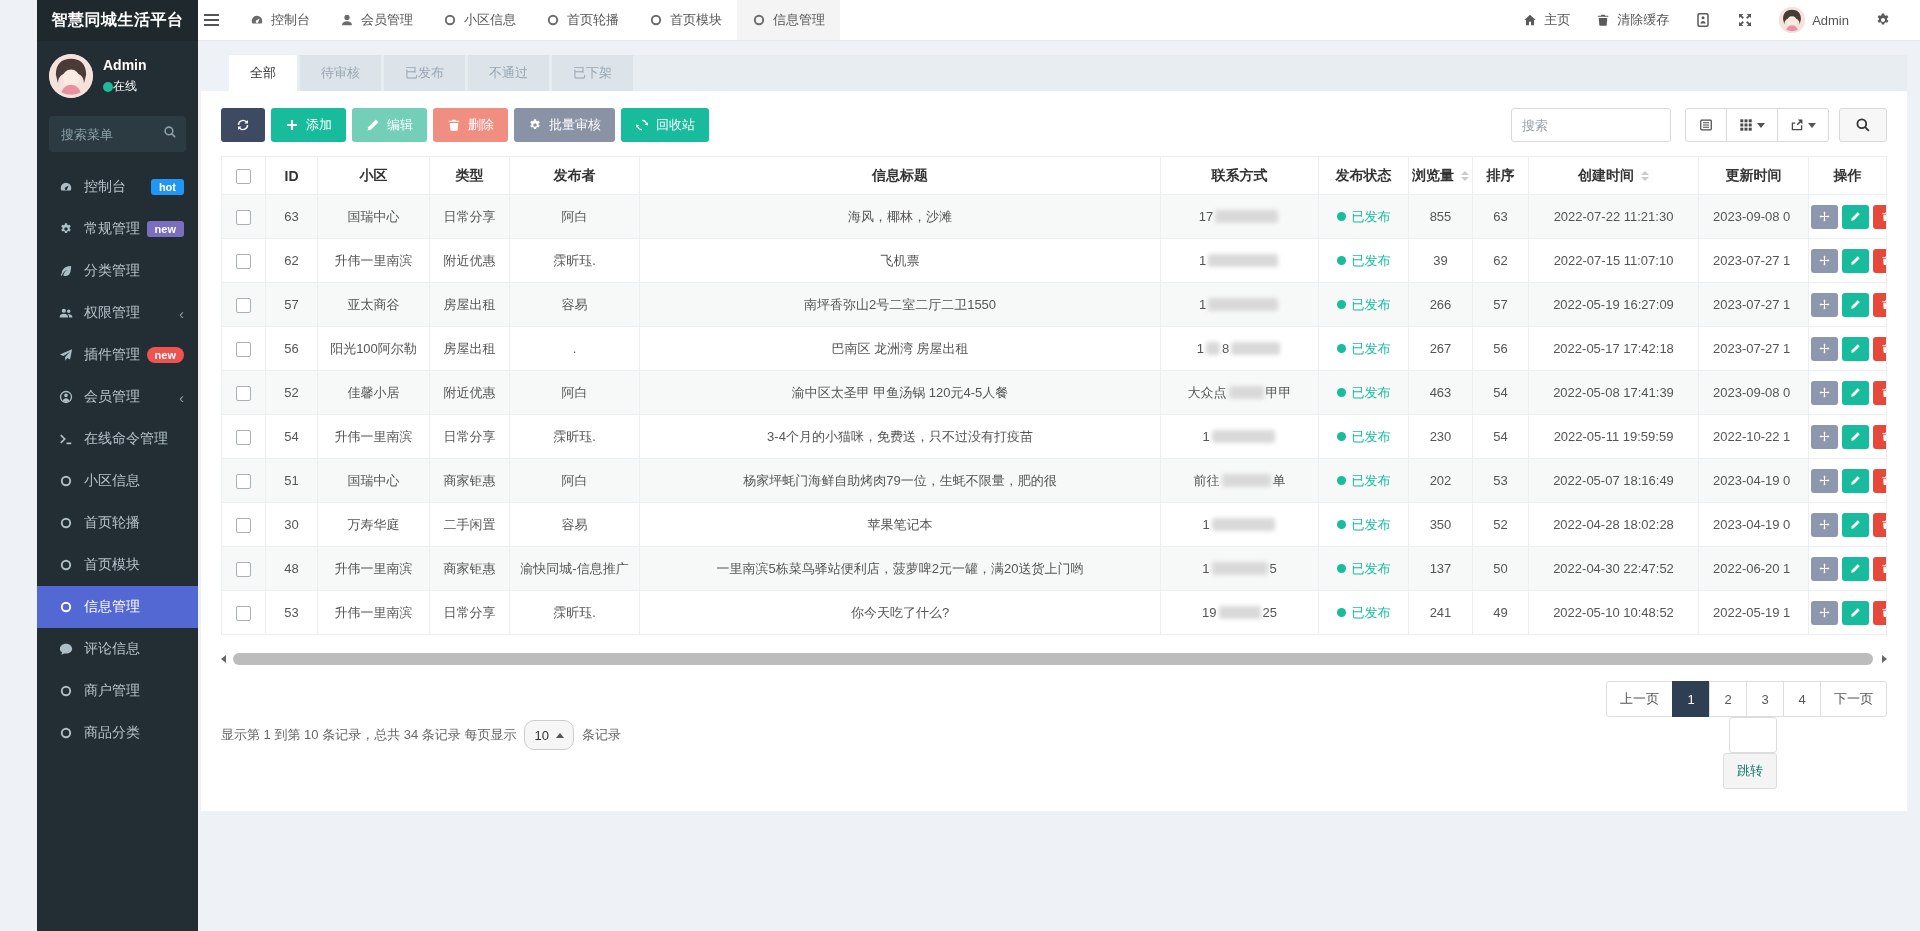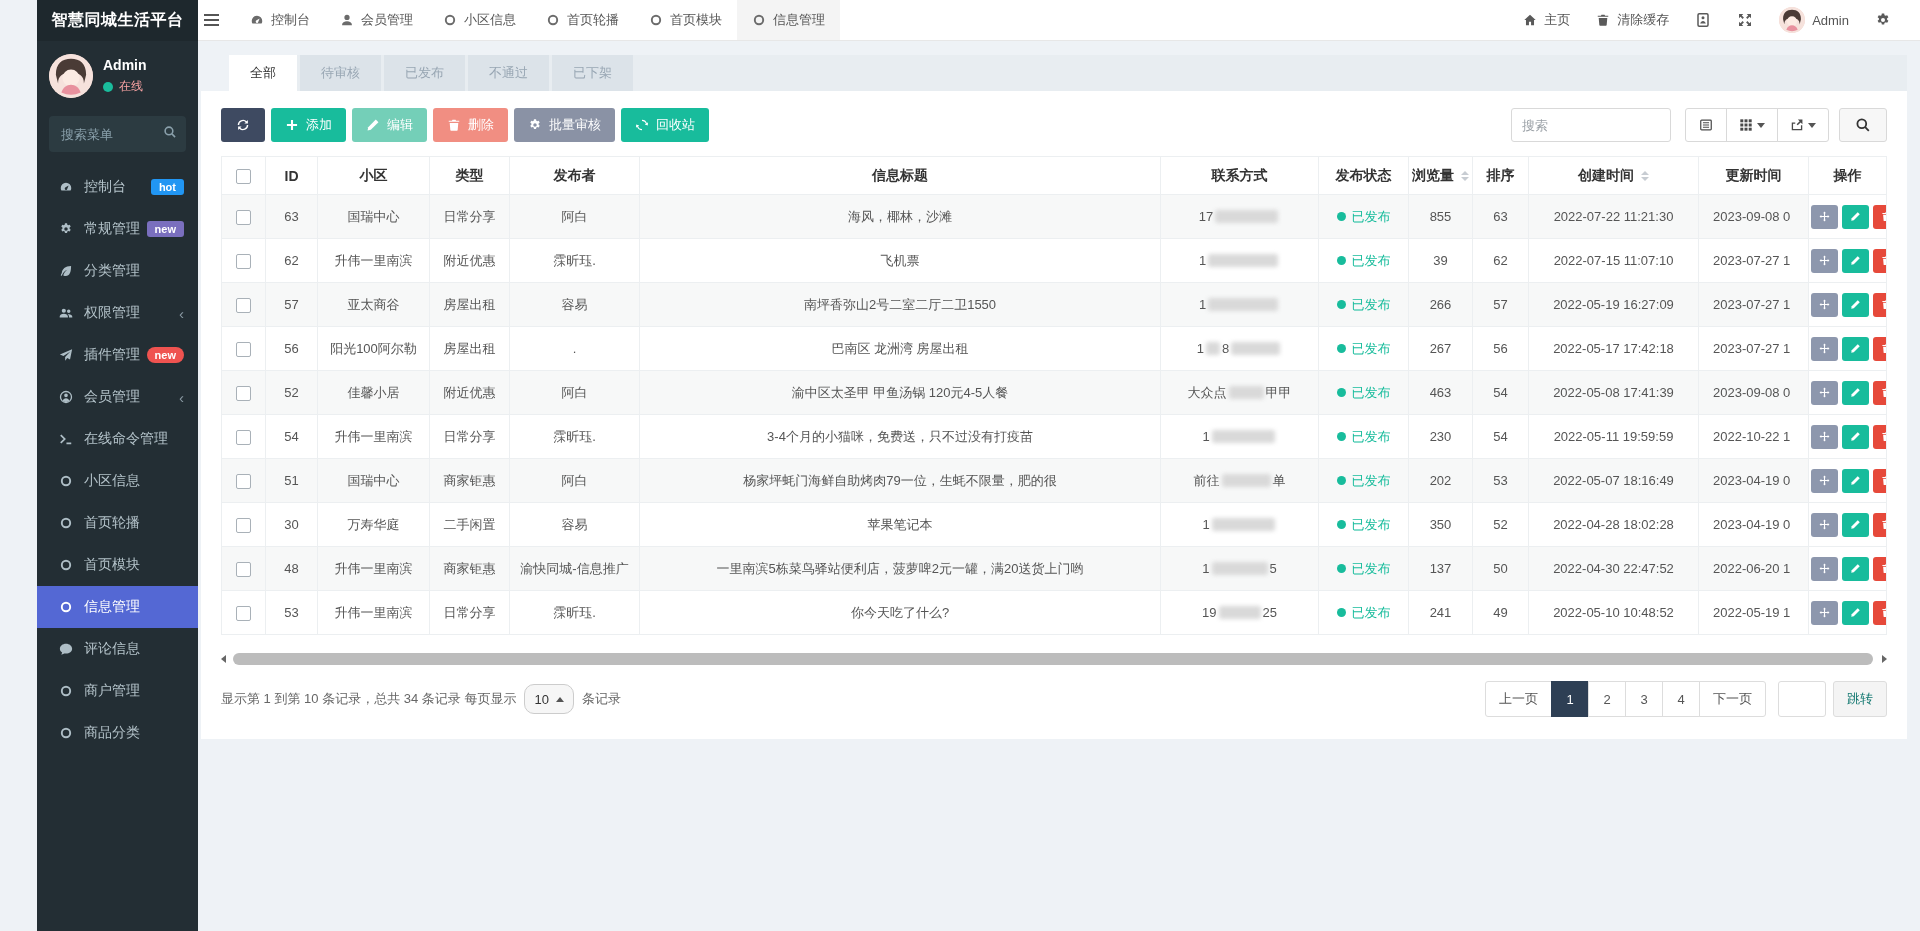--- a/index.html
+++ b/index.html
@@ -7,21 +7,21 @@
     font-family:"Liberation Sans","DejaVu Sans",sans-serif; background:#eef2f6; }
 
   
   .sidebar { position:absolute; left:0; top:0; width:161px; height:931px; background:#232e34; z-index:5;margin-left:37px; }
   .logo { height:41px; background:#1e282d; color:#fff; font-size:16px; font-weight:bold;
           display:flex; align-items:center; justify-content:center; letter-spacing:.5px; }
   .user-panel { display:flex; align-items:center; gap:10px; padding:13px 12px 10px; }
   .avatar { width:44px; height:44px; border-radius:50%; overflow:hidden; flex:0 0 auto; background:#f3d9d3; }
   .avatar svg { width:100%; height:100%; display:block; }
   .user-meta .uname { color:#fff; font-size:14px; font-weight:bold; margin-bottom:5px; }
-  .user-meta .ustatus { color:#fca5a5; font-size:12px; display:flex; align-items:center; gap:6px; }
+  .user-meta .ustatus { color:#ffffff; font-size:12px; display:flex; align-items:center; }
   .user-meta .ustatus i { width:10px; height:10px; border-radius:50%; background:#1abc9c; }
   .side-search { margin:8px 12px 14px; position:relative; }
   .side-search input { width:100%; height:36px; background:#2c3b41; border:none; border-radius:4px;
       color:#cfd8dc; font-size:13px; padding:0 32px 0 12px; outline:none; }
   .side-search input::placeholder { color:#8aa0ab; }
   .side-search .ic { position:absolute; right:9px; top:9px; color:#8aa0ab; }
   .menu { list-style:none; }
   .menu li { display:flex; align-items:center; height:42px; padding:0 14px 0 18px;
       color:#b4c3ca; font-size:14px; cursor:pointer; }
   .menu li .ic { width:22px; color:#aebec6; }
@@ -114,21 +114,21 @@
 
   
   .hscroll { margin-top:18px; height:12px; position:relative; }
   .hs-arrow { position:absolute; top:2px; width:0; height:0; }
   .hs-arrow.l { left:0; border-top:4px solid transparent; border-bottom:4px solid transparent; border-right:5px solid #666; }
   .hs-arrow.r { right:0; border-top:4px solid transparent; border-bottom:4px solid transparent; border-left:5px solid #666; }
   .hs-thumb { position:absolute; left:12px; right:14px; top:0; height:12px; background:#bcbcbc; border-radius:6px; cursor:grab; }
   .tfoot { display:flex; align-items:center; margin-top:16px; font-size:13px; color:#666; }
   .pp-btn { display:inline-flex; align-items:center; gap:7px; height:30px; padding:0 9px; margin:0 8px;
       background:#f6f6f6; border:1px solid #ccc; border-radius:10px; color:#333; cursor:pointer; font-size:13px; }
-  .pager { margin-left:auto; display:flex; align-items:flex-start; }
+  .pager { margin-left:auto; display:flex; align-items:center;flex-direction:column; }
   .pg-list { display:flex; }
   .pg-btn { min-width:38px; height:36px; padding:0 13px; border:1px solid #ddd; background:#fff; color:#555;
       font-size:13px; display:flex; align-items:center; justify-content:center; margin-left:-1px; cursor:pointer; }
   .pg-btn.first { border-radius:3px 0 0 3px; margin-left:0; }
   .pg-btn.last { border-radius:0 3px 3px 0; }
   .pg-btn.active { background:#2e3f54; border-color:#2e3f54; color:#fff; }
   .jump-input { width:48px; height:36px; border:1px solid #ddd; border-radius:3px; margin-left:12px; outline:none; padding:0 6px; font-size:13px; }
   .jump-btn { height:36px; padding:0 13px; margin-left:7px; background:#f4f4f4; border:1px solid #ddd;
       border-radius:3px; color:#0f766e; font-size:13px; cursor:pointer; }
 </style>

